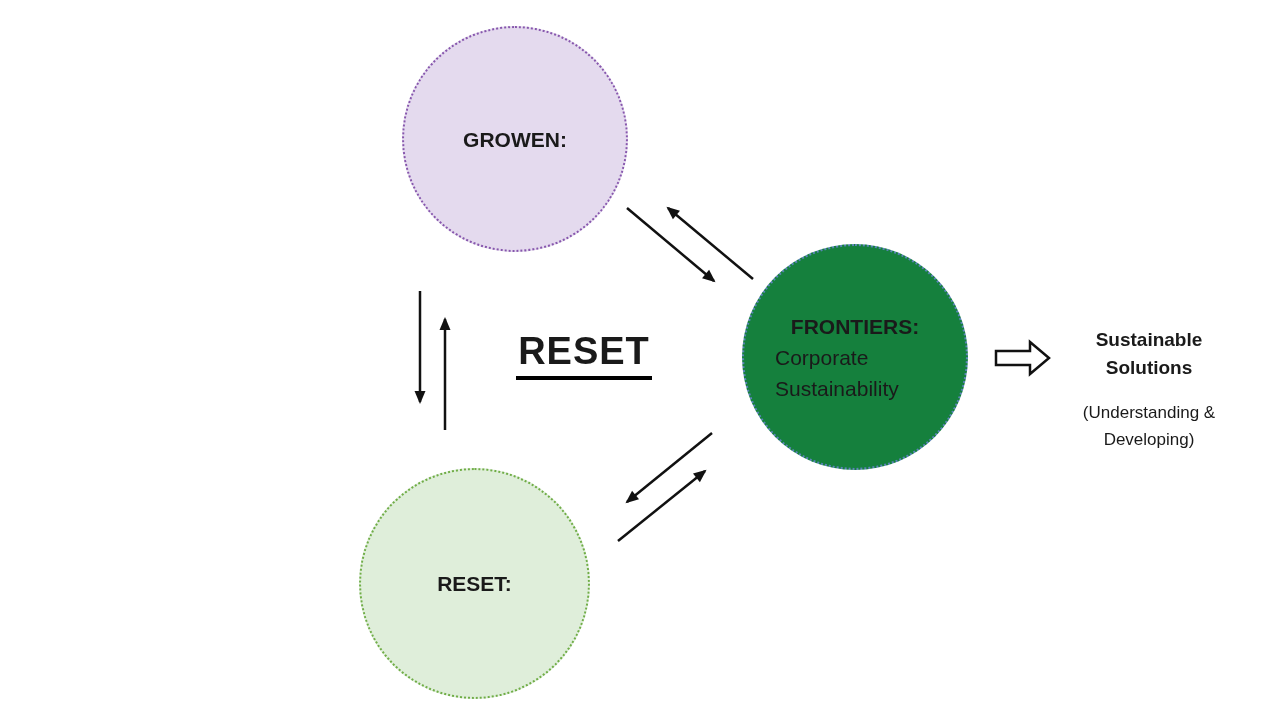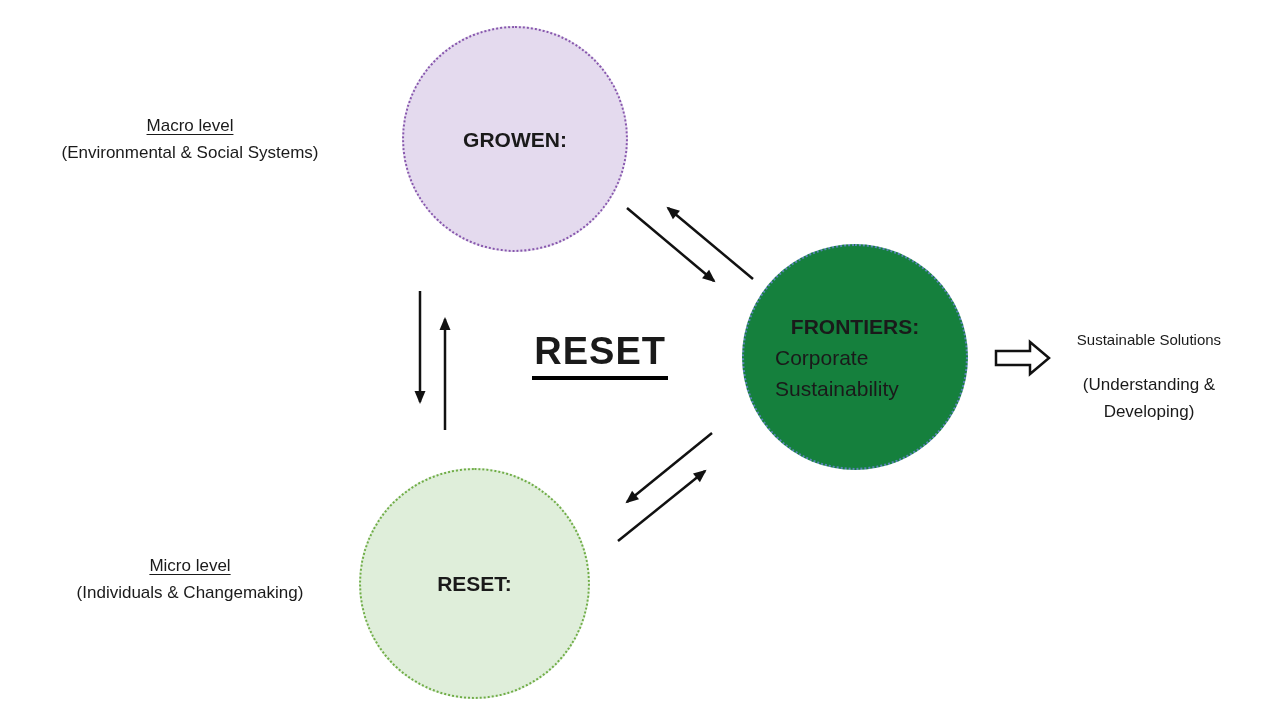--- a/index.html
+++ b/index.html
@@ -17,26 +17,26 @@
   .circle .c-sub{font-size:21px;line-height:31px;max-width:160px;}
   #circle-growen{left:402px;top:26px;}
   #circle-frontiers{left:742px;top:244px;}
   #circle-reboot{left:359px;top:468px;width:231px;height:231px;}
   .level{position:absolute;text-align:center;font-size:17px;line-height:27px;}
   .level .lv-label{text-decoration:underline;text-underline-offset:3px;}
   #level-macro{left:30px;top:112px;width:320px;}
   #level-meso{left:42px;top:321px;width:300px;}
   #level-micro{left:30px;top:552px;width:320px;}
   .reset{
-    position:absolute;left:500px;top:330px;width:168px;text-align:right;
+    position:absolute;left:500px;top:330px;width:168px;text-align:center;
     font-size:38px;font-weight:bold;letter-spacing:1px;
   }
   .reset span{display:inline-block;border-bottom:4px solid #000;padding:0 2px 3px 2px;}
   .outcome{position:absolute;left:1058px;top:326px;width:182px;text-align:center;}
-  .outcome .o-title{font-weight:normal;font-size:15px;line-height:28px;}
+  .outcome .o-title{font-weight:bold;font-size:19px;line-height:28px;}
   .outcome .o-detail{font-size:17px;line-height:27px;margin-top:17px;}
 </style>
 </head>
 <body>
 
 <div class="canvas">
 
   <svg class="overlay" viewBox="0 0 1280 720" xmlns="http://www.w3.org/2000/svg">
     <defs>
       <marker id="ah" markerUnits="userSpaceOnUse" markerWidth="15" markerHeight="13" refX="12" refY="6.5" orient="auto">
@@ -52,28 +52,20 @@
 
     <line x1="445" y1="430" x2="445" y2="319" stroke="#111" stroke-width="2.5" marker-end="url(#ah)"></line>
 
     <line x1="712" y1="433" x2="627" y2="502" stroke="#111" stroke-width="2.5" marker-end="url(#ah)"></line>
 
     <line x1="618" y1="541" x2="705" y2="471" stroke="#111" stroke-width="2.5" marker-end="url(#ah)"></line>
 
     <polygon points="996,351 1030,351 1030,342 1049,358 1030,374 1030,365 996,365" fill="#ffffff" stroke="#111" stroke-width="2.5" stroke-linejoin="miter"></polygon>
   </svg>
 
-  <div class="level" id="level-macro">
-    <div class="lv-label">Macro level</div>
-    <div class="lv-detail">(Environmental &amp; Social Systems)</div>
-  </div>
-  <div class="level" id="level-micro">
-    <div class="lv-label">Micro level</div>
-    <div class="lv-detail">(Individuals &amp; Changemaking)</div>
-  </div>
 
   <div class="circle" id="circle-growen" style="background-color: rgb(228, 218, 238); border-color: rgb(135, 87, 173);">
     <div class="c-title">GROWEN:</div>
   </div>
   <div class="circle" id="circle-frontiers" style="background-color: #15803d; border-color: rgb(91, 132, 184);">
     <div class="c-title">FRONTIERS:</div>
     <div class="c-sub">Corporate Sustainability</div>
   </div>
   <div class="circle" id="circle-reboot" style="background-color: rgb(223, 238, 218); border-color: rgb(112, 173, 71);">
     <div class="c-title">RESET:</div>

